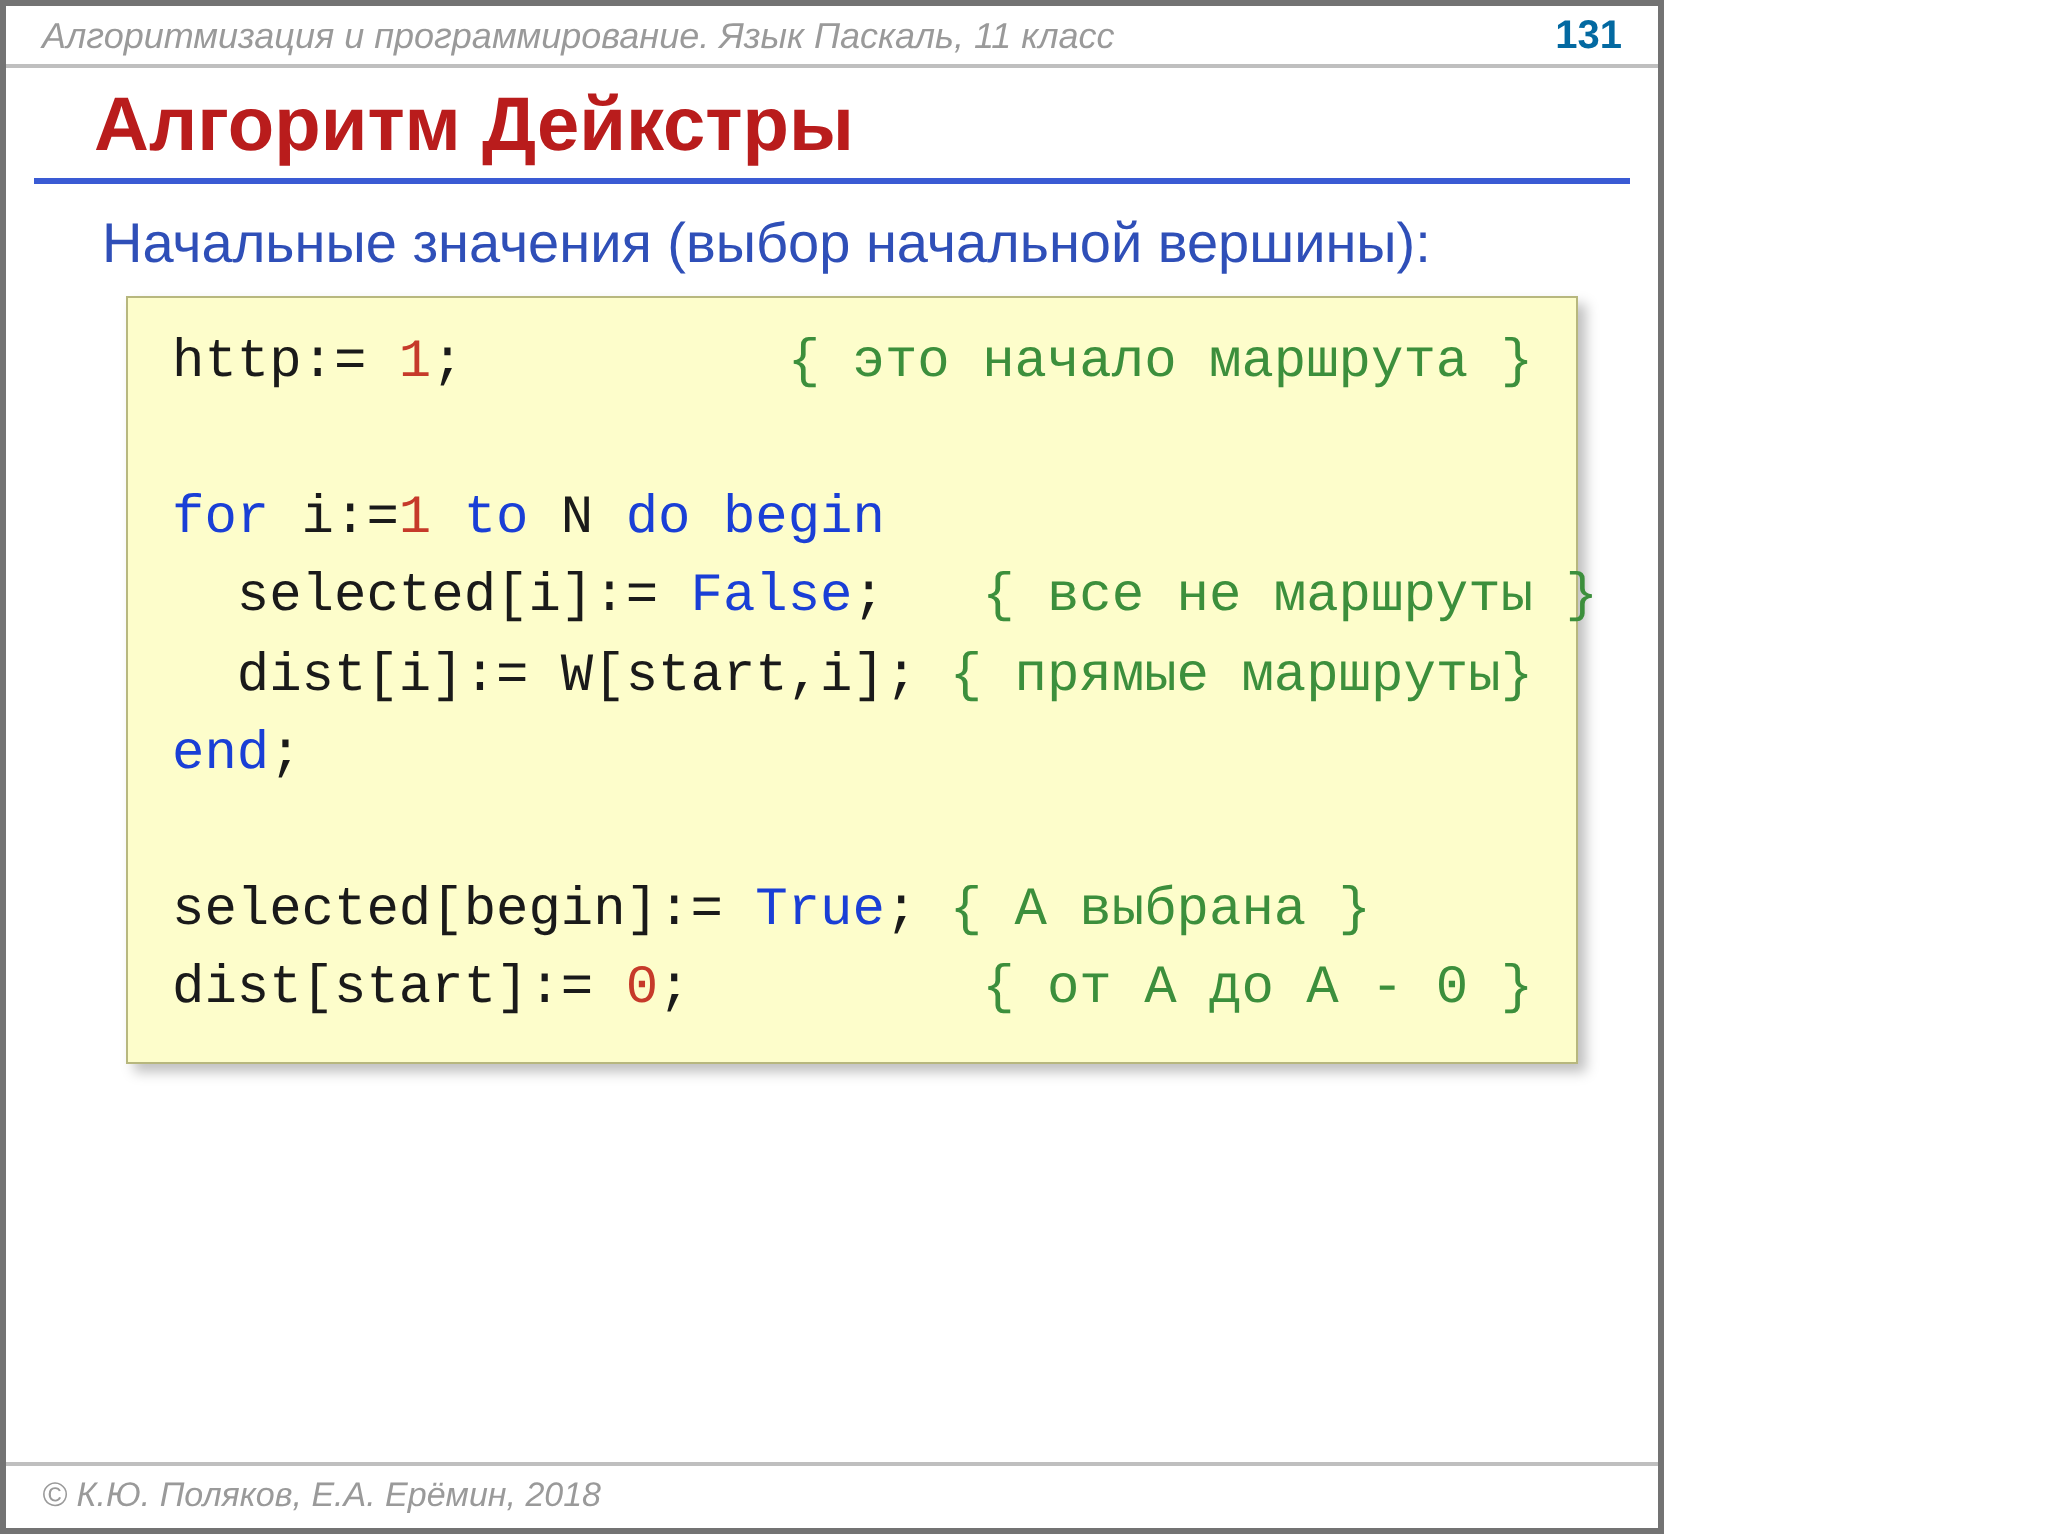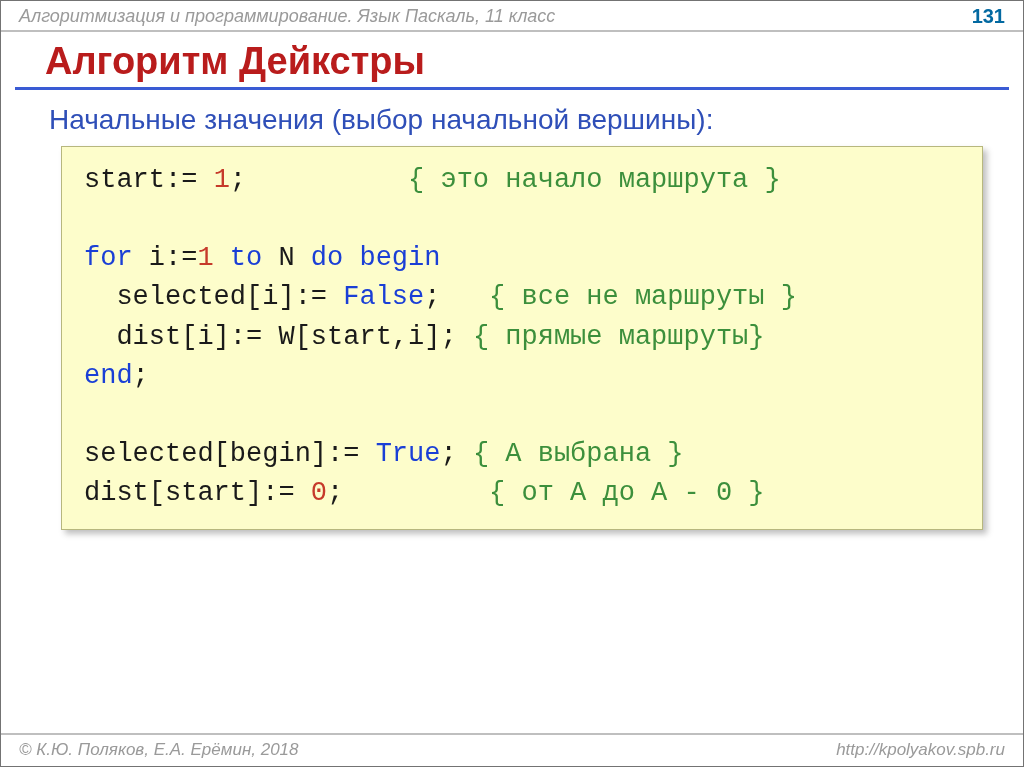--- a/index.html
+++ b/index.html
@@ -5,25 +5,25 @@
   html, body {
     margin: 0;
     padding: 0;
     width: 1024px;
     height: 767px;
     background: #ffffff;
     font-family: Arial, Helvetica, sans-serif;
     overflow: hidden;
   }
   .slide {
-    width: 1024px;
+    width: 832px;
     height: 767px;
     position: relative;
     box-sizing: border-box;
-    border: 1px solid #737373;
+    border: 3px solid #737373;
     background: #ffffff;
   }
   .top-bar {
     display: flex;
     justify-content: space-between;
     align-items: center;
     padding: 4px 18px 2px 18px;
     border-bottom: 2px solid #bfbfbf;
   }
   .breadcrumb {
@@ -87,28 +87,27 @@
 
   <div class="top-bar">
     <div class="breadcrumb">Алгоритмизация и программирование. Язык Паскаль, 11 класс</div>
     <div class="page-num">131</div>
   </div>
 
   <div class="title">Алгоритм Дейкстры</div>
 
   <div class="subtitle">Начальные значения (выбор начальной вершины):</div>
 
-  <div class="code-box"><span>start:= </span><span class="num">1</span><span>;          </span><span class="cmt">{ это начало маршрута }</span>
+  <div class="code-box"><span>http:= </span><span class="num">1</span><span>;          </span><span class="cmt">{ это начало маршрута }</span>
 
 <span class="kw">for</span><span> i:=</span><span class="num">1</span><span> </span><span class="kw">to</span><span> N </span><span class="kw">do begin</span>
 <span>  selected[i]:= </span><span class="kw">False</span><span>;   </span><span class="cmt">{ все не маршруты }</span>
 <span>  dist[i]:= W[start,i]; </span><span class="cmt">{ прямые маршруты}</span>
 <span class="kw">end</span><span>;</span>
 
 <span>selected[begin]:= </span><span class="kw">True</span><span>; </span><span class="cmt">{ A выбрана }</span>
 <span>dist[start]:= </span><span class="num">0</span><span>;         </span><span class="cmt">{ от A до A - 0 }</span></div>
 
   <div class="footer">
     <div class="copy">© К.Ю. Поляков, Е.А. Ерёмин, 2018</div>
-    <div>http://kpolyakov.spb.ru</div>
   </div>
 
 </div>
 
 </body></html>

